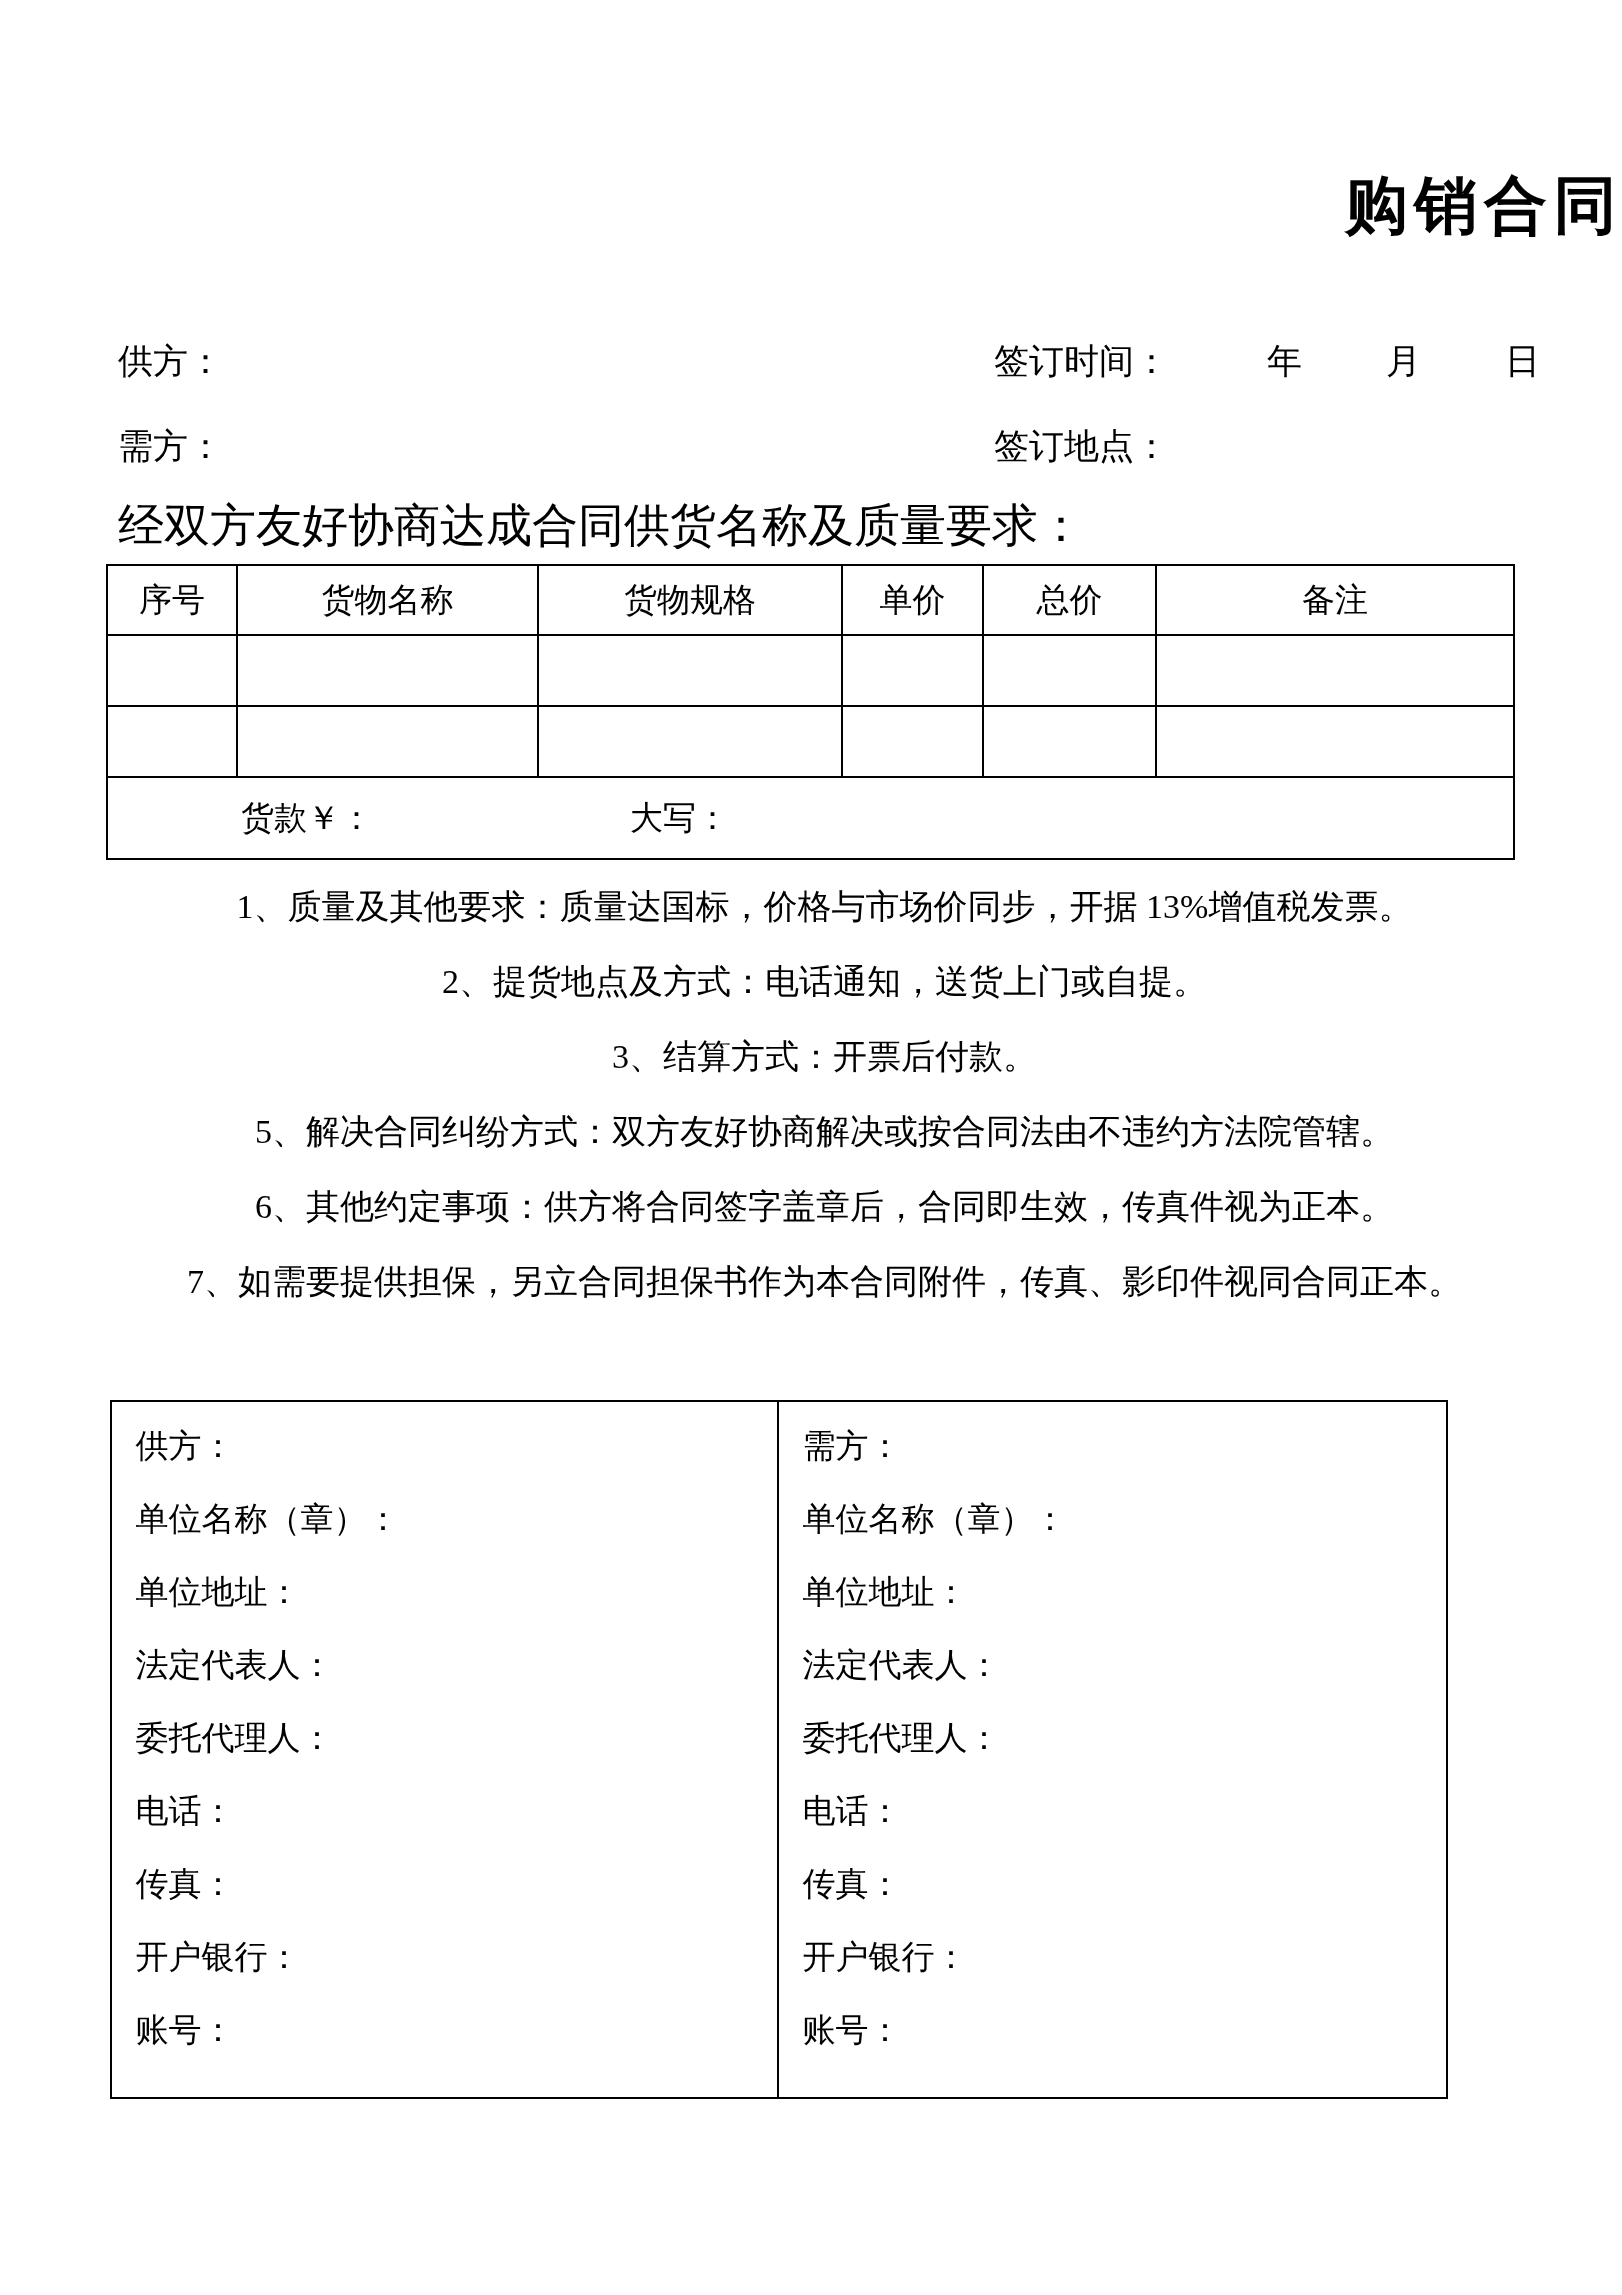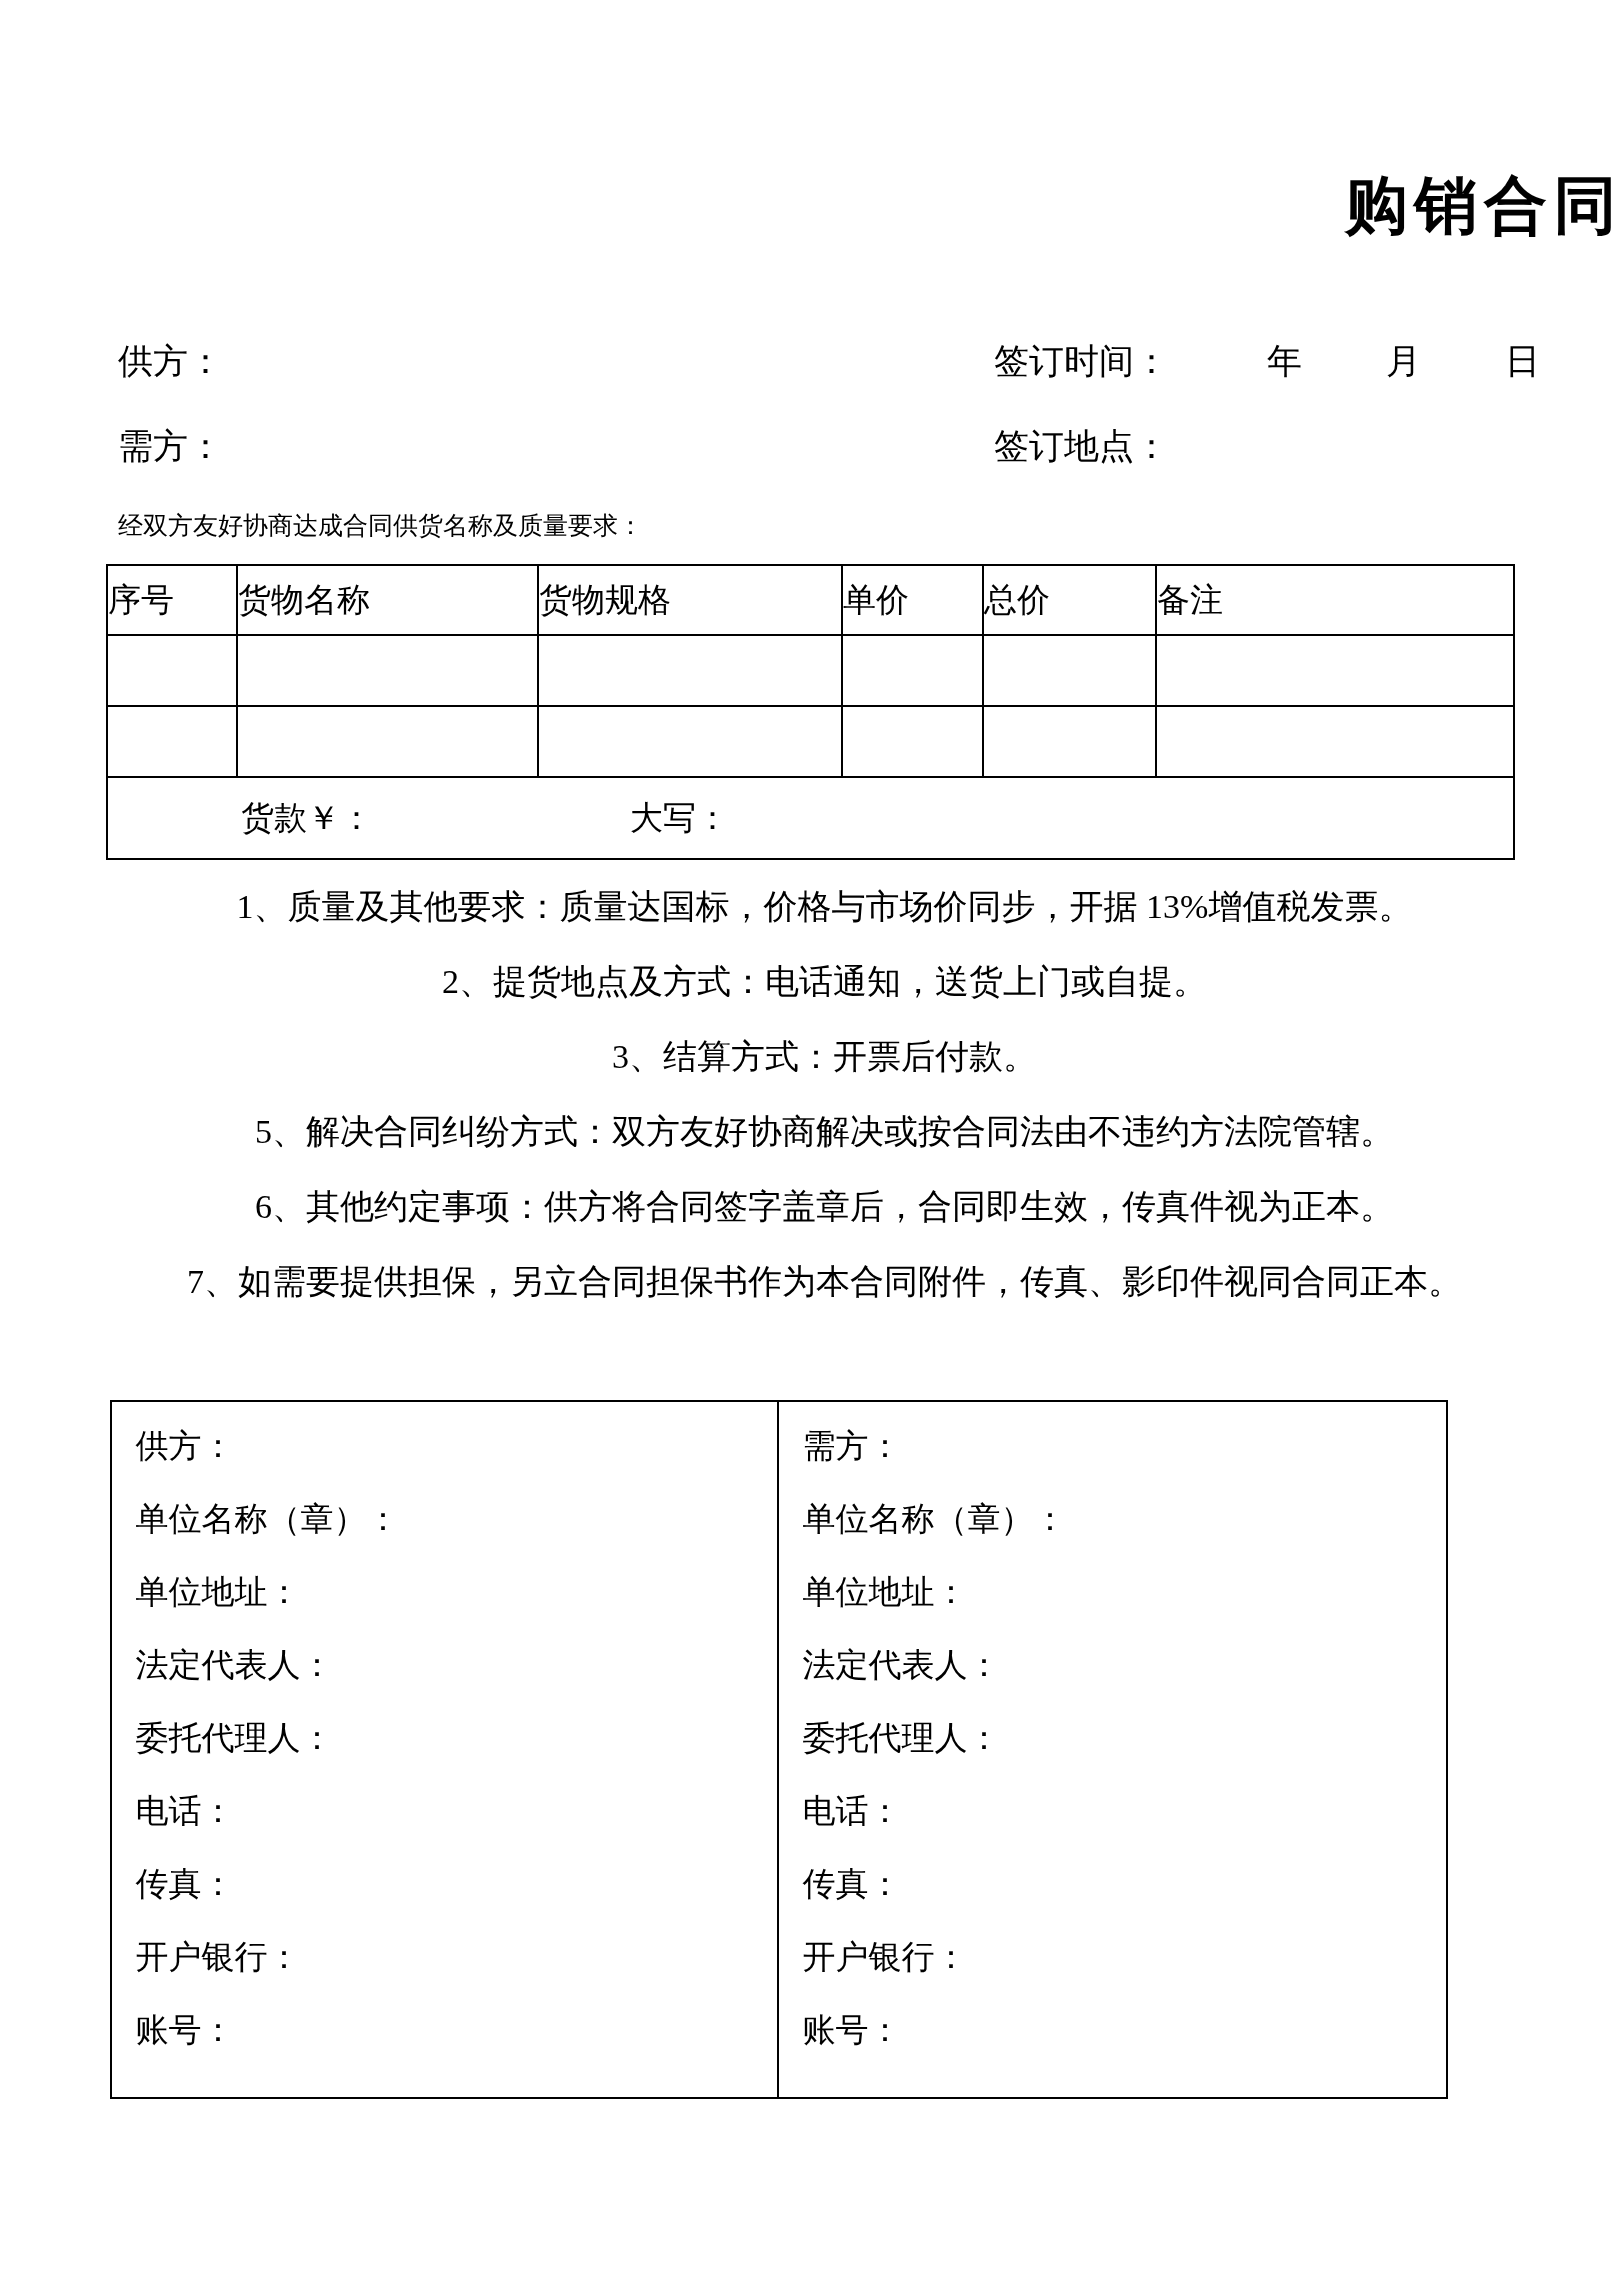--- a/index.html
+++ b/index.html
@@ -61,38 +61,39 @@
     white-space: nowrap;
   }
   .date-slot { display: inline-block; }
   .gap-lg { display: inline-block; width: 98px; }
   .gap-md { display: inline-block; width: 84px; }
 
   .intro-line {
     position: absolute;
     left: 118px;
     top: 503px;
-    font-size: 25px;
+    font-size: 46px;
     line-height: 46px;
     white-space: nowrap;
   }
 
   
   .goods-table {
     position: absolute;
     left: 106px;
     top: 564px;
     width: 1407px;
     border-collapse: collapse;
     table-layout: fixed;
   }
   .goods-table td {
     border: 2px solid #000000;
     height: 68px;
     font-size: 33px;
+    text-align: center;
     vertical-align: middle;
     padding: 0;
   }
   .goods-table tr.data-row td { height: 69px; }
   .goods-table td.total-cell {
     height: 80px;
     text-align: left;
     padding-left: 12px;
   }
   .total-inner {

